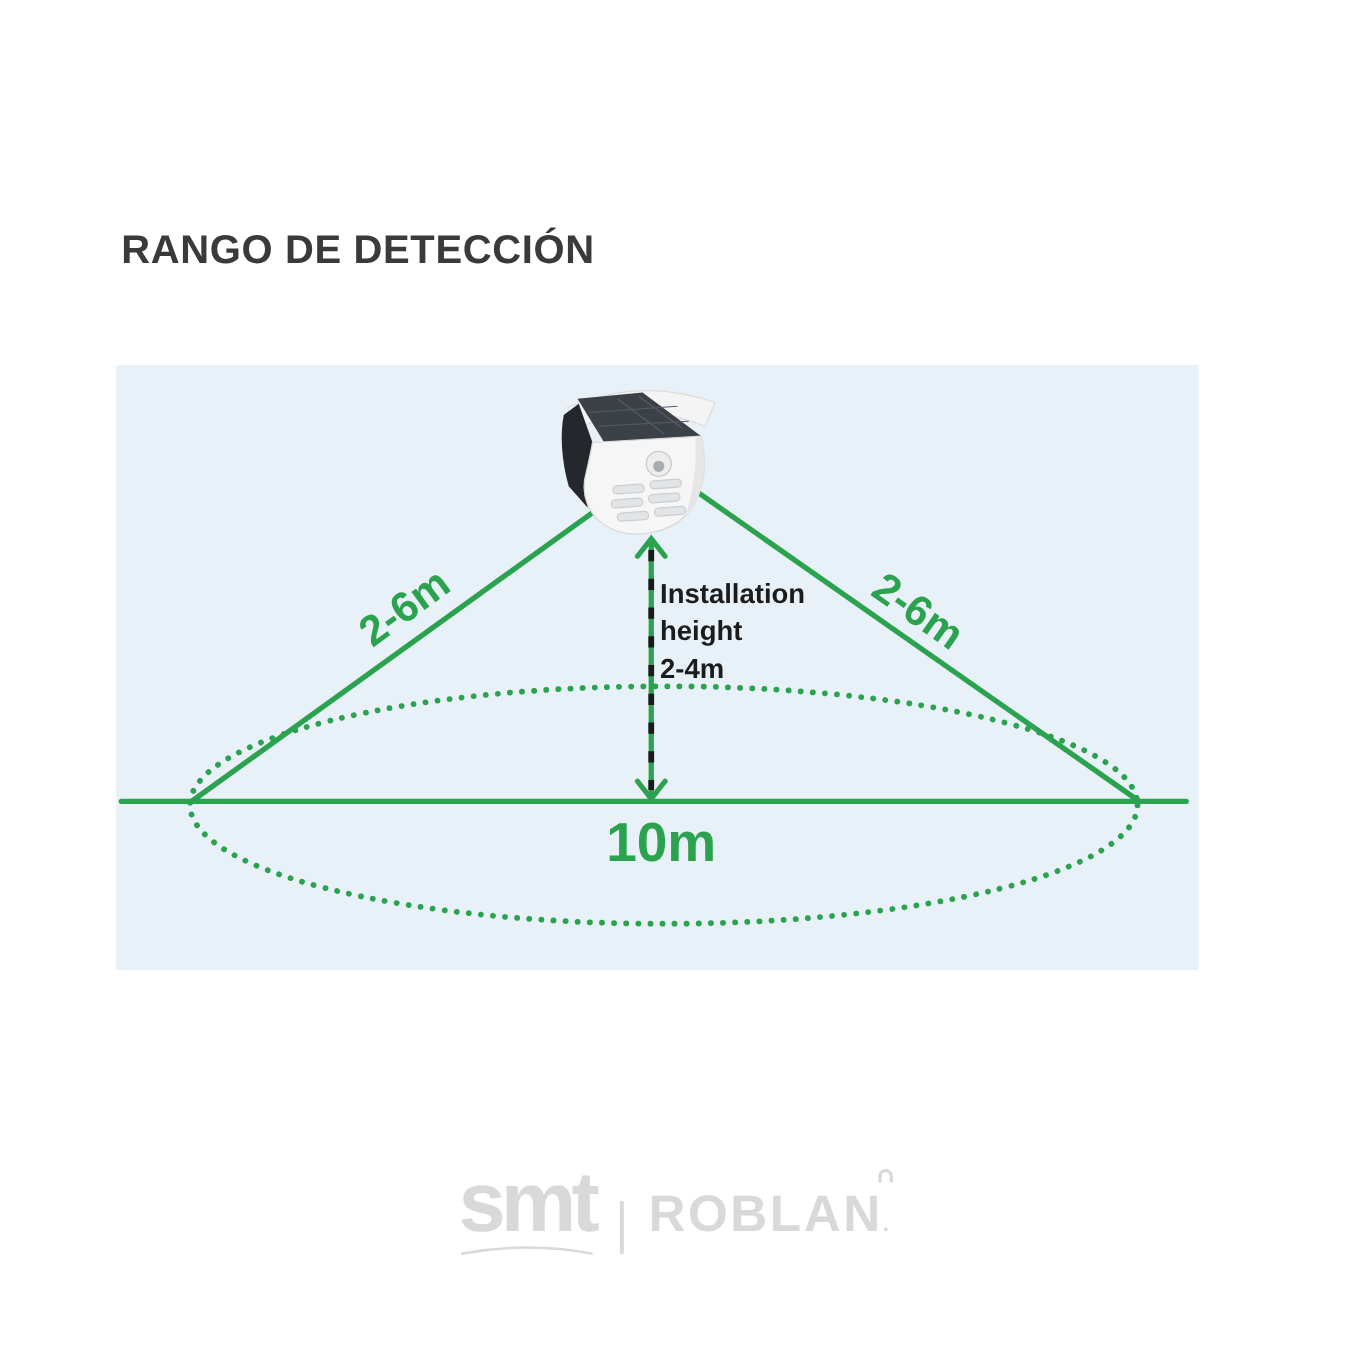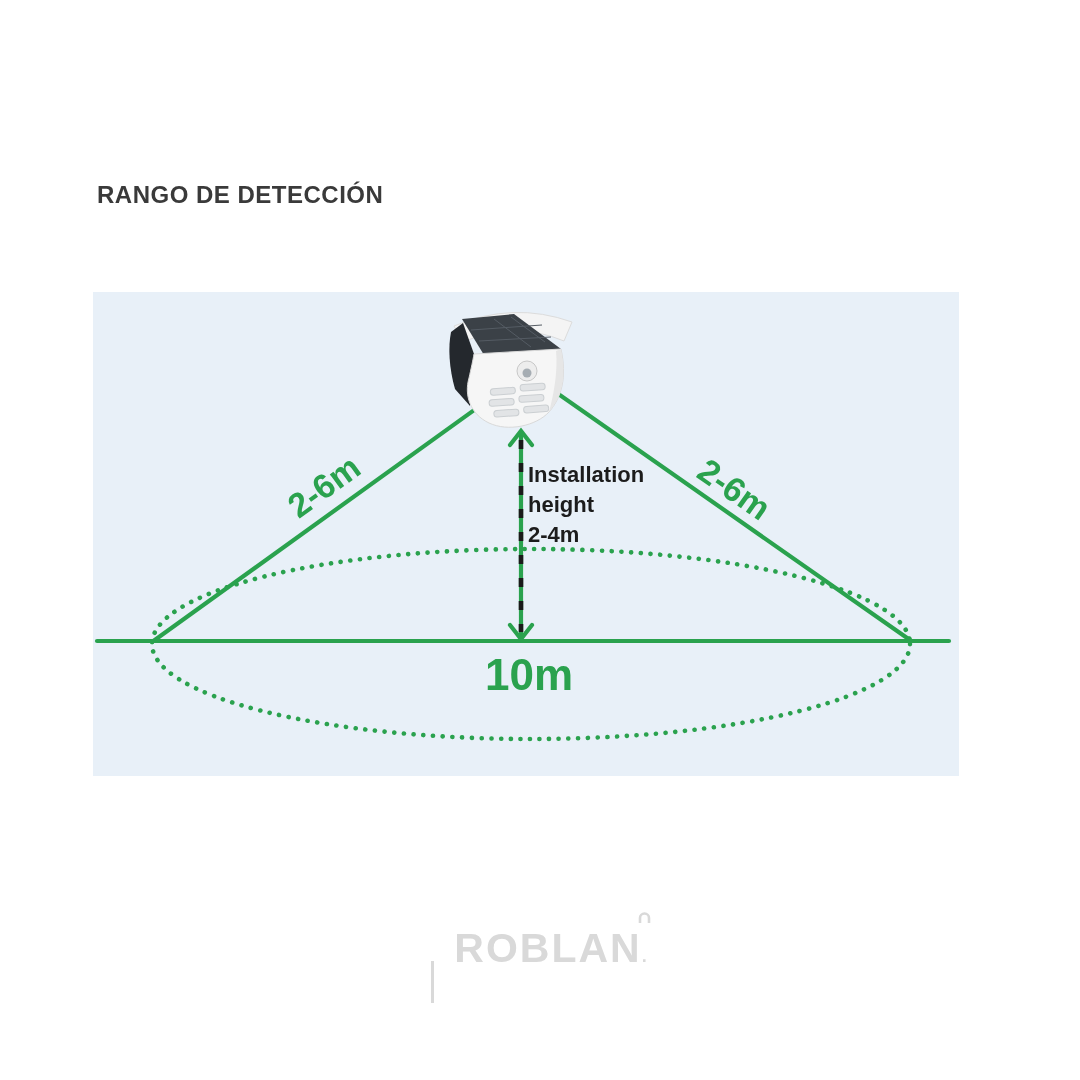--- a/index.html
+++ b/index.html
@@ -2,21 +2,21 @@
 <html style="--green: #2aa24e; --panel-bg: #e8f0f8; --title-text: #3a3a3a; --diagram-text: #1c1c1c; --logo-gray: #d9d9d9; --dash-black: #1a1a1a;"><head>
 <meta charset="utf-8">
 <style>
   html,body{margin:0;padding:0;}
   body{
     width:1080px;height:1080px;background:#ffffff;position:relative;
     font-family:"Liberation Sans", sans-serif;overflow:hidden;
   }
   .page-title{
     position:absolute;left:97px;top:181px;margin:0;
-    font-size:24px;font-weight:700;letter-spacing:.5px;
+    font-size:32px;font-weight:700;letter-spacing:.5px;
     color:var(--title-text,#3a3a3a);
   }
   .panel{
     position:absolute;left:93px;top:292px;width:866px;height:484px;
     background:var(--panel-bg,#e8f0f8);
   }
   .diagram-svg{position:absolute;left:0;top:0;width:866px;height:484px;}
   .gline{stroke:var(--green,#2aa24e);stroke-width:4.2;fill:none;stroke-linecap:round;}
   .gdots{stroke:var(--green,#2aa24e);stroke-width:4.6;fill:none;
          stroke-dasharray:0.1 9.6;stroke-linecap:round;}
@@ -105,20 +105,26 @@
     <div class="install-label">
       <span>Installation</span>
       <span>height</span>
       <span>2-4m</span>
     </div>
 
     <div class="ground-label">10m</div>
   </div>
 
   <div class="footer">
+    <div class="smt-logo">
+      <span>smt</span>
+      <svg class="smt-swoosh" viewBox="0 0 120 12" preserveAspectRatio="none">
+        <path d="M2,10 Q60,0 118,10" stroke="#d9d9d9" stroke-width="2" fill="none"></path>
+      </svg>
+    </div>
     <div class="logo-separator"></div>
     <div class="roblan-logo">
       <span>ROBLAN</span><span class="roblan-dot">.</span>
       <svg class="roblan-mark" viewBox="0 0 13 12">
         <path d="M2,11 L2,6 A4.5,4.5 0 0 1 11,6 L11,11" stroke="#d9d9d9" stroke-width="2.6" fill="none"></path>
       </svg>
     </div>
   </div>
 
 </div>

